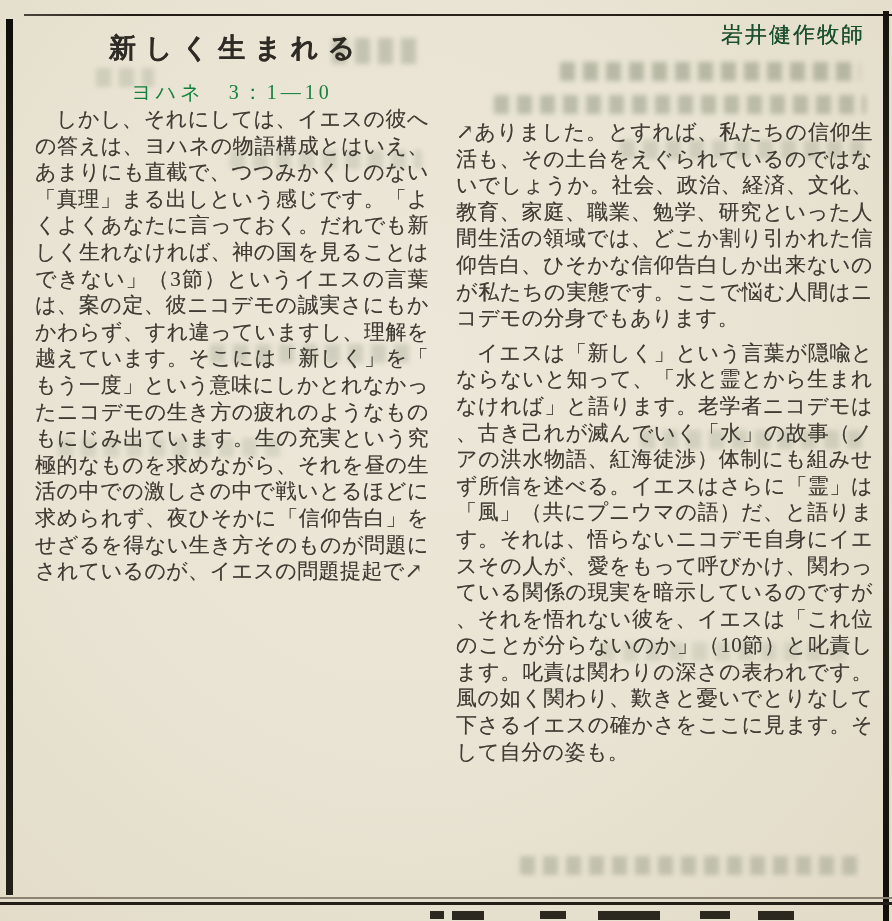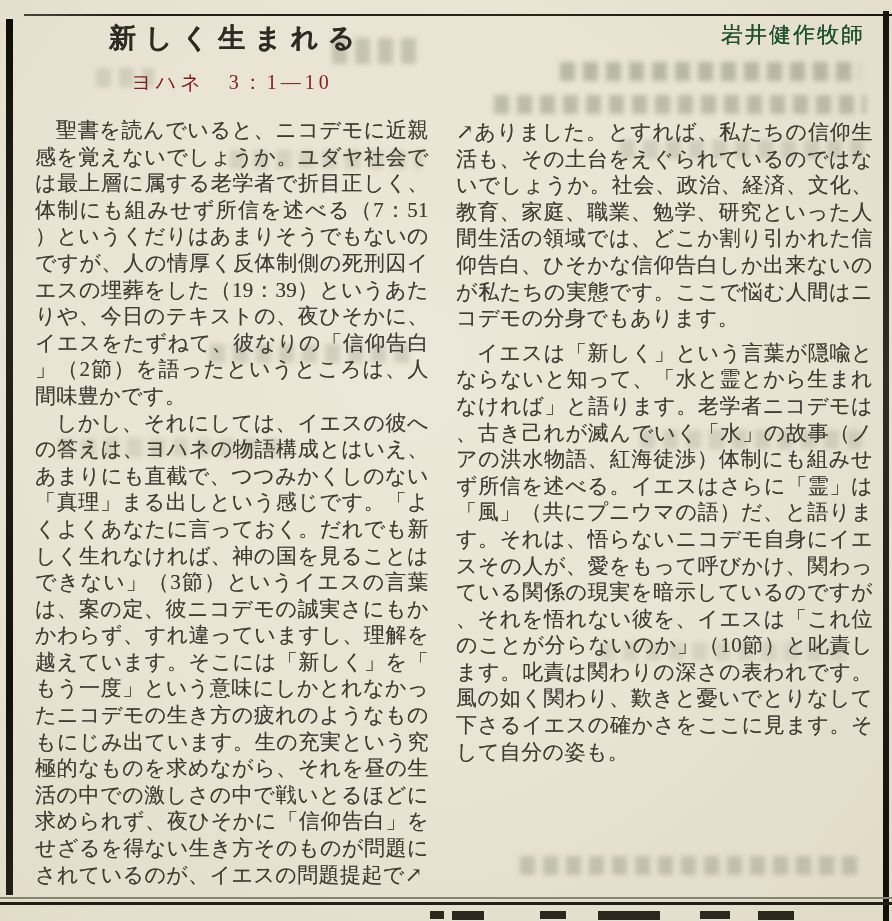--- a/index.html
+++ b/index.html
@@ -18,32 +18,32 @@
     background:linear-gradient(90deg,#4a443a,#211d16 12%,#2a2519 60%,#17140e);}
   .bar-left{position:absolute;left:6px;top:19px;width:7px;height:876px;
     background:linear-gradient(180deg,#0f0d09,#2b261d 30%,#14110b 75%,#23201a);}
   .bar-right{position:absolute;left:883px;top:11px;width:6px;height:910px;
     background:linear-gradient(180deg,#17140e,#322d24 40%,#110f0a);}
   .rule-bottom-thin{position:absolute;left:0;top:897px;width:892px;height:2px;background:#8a8373;}
   .rule-bottom-thick{position:absolute;left:0;top:902px;width:892px;height:3px;background:#231f17;}
 
   
   .col{position:absolute;z-index:2;}
-  .col-left{left:35px;top:16px;width:394px;}
+  .col-left{left:35px;top:26px;width:394px;}
   .col-right{left:456px;top:20px;width:417px;}
 
   .title{
     margin:4px 0 0 0;
     font-size:27px;font-weight:bold;color:#2e2a24;
     letter-spacing:9px;text-align:center;padding-left:9px;
     text-shadow:0 0 .5px #4a453c;
   }
   .subtitle{
     margin-top:13px;text-align:center;
-    font-size:20px;letter-spacing:4px;color:#7f1d1d;
+    font-size:20px;letter-spacing:4px;color:#15803d;
   }
   .author{
     text-align:right;font-size:22px;letter-spacing:2px;
     padding-right:8px;color:#14532d;
     text-shadow:0 0 .4px #4a453c;
   }
   .para{
     margin:0;font-size:21px;line-height:26.6px;
     text-align:justify;text-justify:inter-ideograph;
     overflow-wrap:anywhere;line-break:anywhere;
@@ -103,21 +103,20 @@
 
   <div class="rule-top"></div>
   <div class="bar-left"></div>
   <div class="bar-right"></div>
   <div class="rule-bottom-thin"></div>
   <div class="rule-bottom-thick"></div>
 
   <div class="col col-left">
     <h1 class="title">新しく生まれる</h1>
     <div class="subtitle">ヨハネ　3：1—10</div>
-    <p class="para indent p-first">聖書を読んでいると、ニコデモに近親感を覚えないでしょうか。ユダヤ社会では最上層に属する老学者で折目正しく、体制にも組みせず所信を述べる（7：51）というくだりはあまりそうでもないのですが、人の情厚く反体制側の死刑囚イエスの埋葬をした（19：39）というあたりや、今日のテキストの、夜ひそかに、イエスをたずねて、彼なりの「信仰告白」（2節）を語ったというところは、人間味豊かです。</p>
     <p class="para indent">しかし、それにしては、イエスの彼への答えは、ヨハネの物語構成とはいえ、あまりにも直截で、つつみかくしのない「真理」まる出しという感じです。「よくよくあなたに言っておく。だれでも新しく生れなければ、神の国を見ることはできない」（3節）というイエスの言葉は、案の定、彼ニコデモの誠実さにもかかわらず、すれ違っていますし、理解を越えています。そこには「新しく」を「もう一度」という意味にしかとれなかったニコデモの生き方の疲れのようなものもにじみ出ています。生の充実という究極的なものを求めながら、それを昼の生活の中での激しさの中で戦いとるほどに求められず、夜ひそかに「信仰告白」をせざるを得ない生き方そのものが問題にされているのが、イエスの問題提起で↗</p>
   </div>
 
   <div class="col col-right">
     <div class="author">岩井健作牧師</div>
     <p class="para p-cont">↗ありました。とすれば、私たちの信仰生活も、その土台をえぐられているのではないでしょうか。社会、政治、経済、文化、教育、家庭、職業、勉学、研究といった人間生活の領域では、どこか割り引かれた信仰告白、ひそかな信仰告白しか出来ないのが私たちの実態です。ここで悩む人間はニコデモの分身でもあります。</p>
     <p class="para indent p-second">イエスは「新しく」という言葉が隠喩とならないと知って、「水と霊とから生まれなければ」と語ります。老学者ニコデモは、古き己れが滅んでいく「水」の故事（ノアの洪水物語、紅海徒渉）体制にも組みせず所信を述べる。イエスはさらに「霊」は「風」（共にプニウマの語）だ、と語ります。それは、悟らないニコデモ自身にイエスその人が、愛をもって呼びかけ、関わっている関係の現実を暗示しているのですが、それを悟れない彼を、イエスは「これ位のことが分らないのか」（10節）と叱責します。叱責は関わりの深さの表われです。風の如く関わり、歎きと憂いでとりなして下さるイエスの確かさをここに見ます。そして自分の姿も。</p>
   </div>
 
   <div class="crop-strip">

